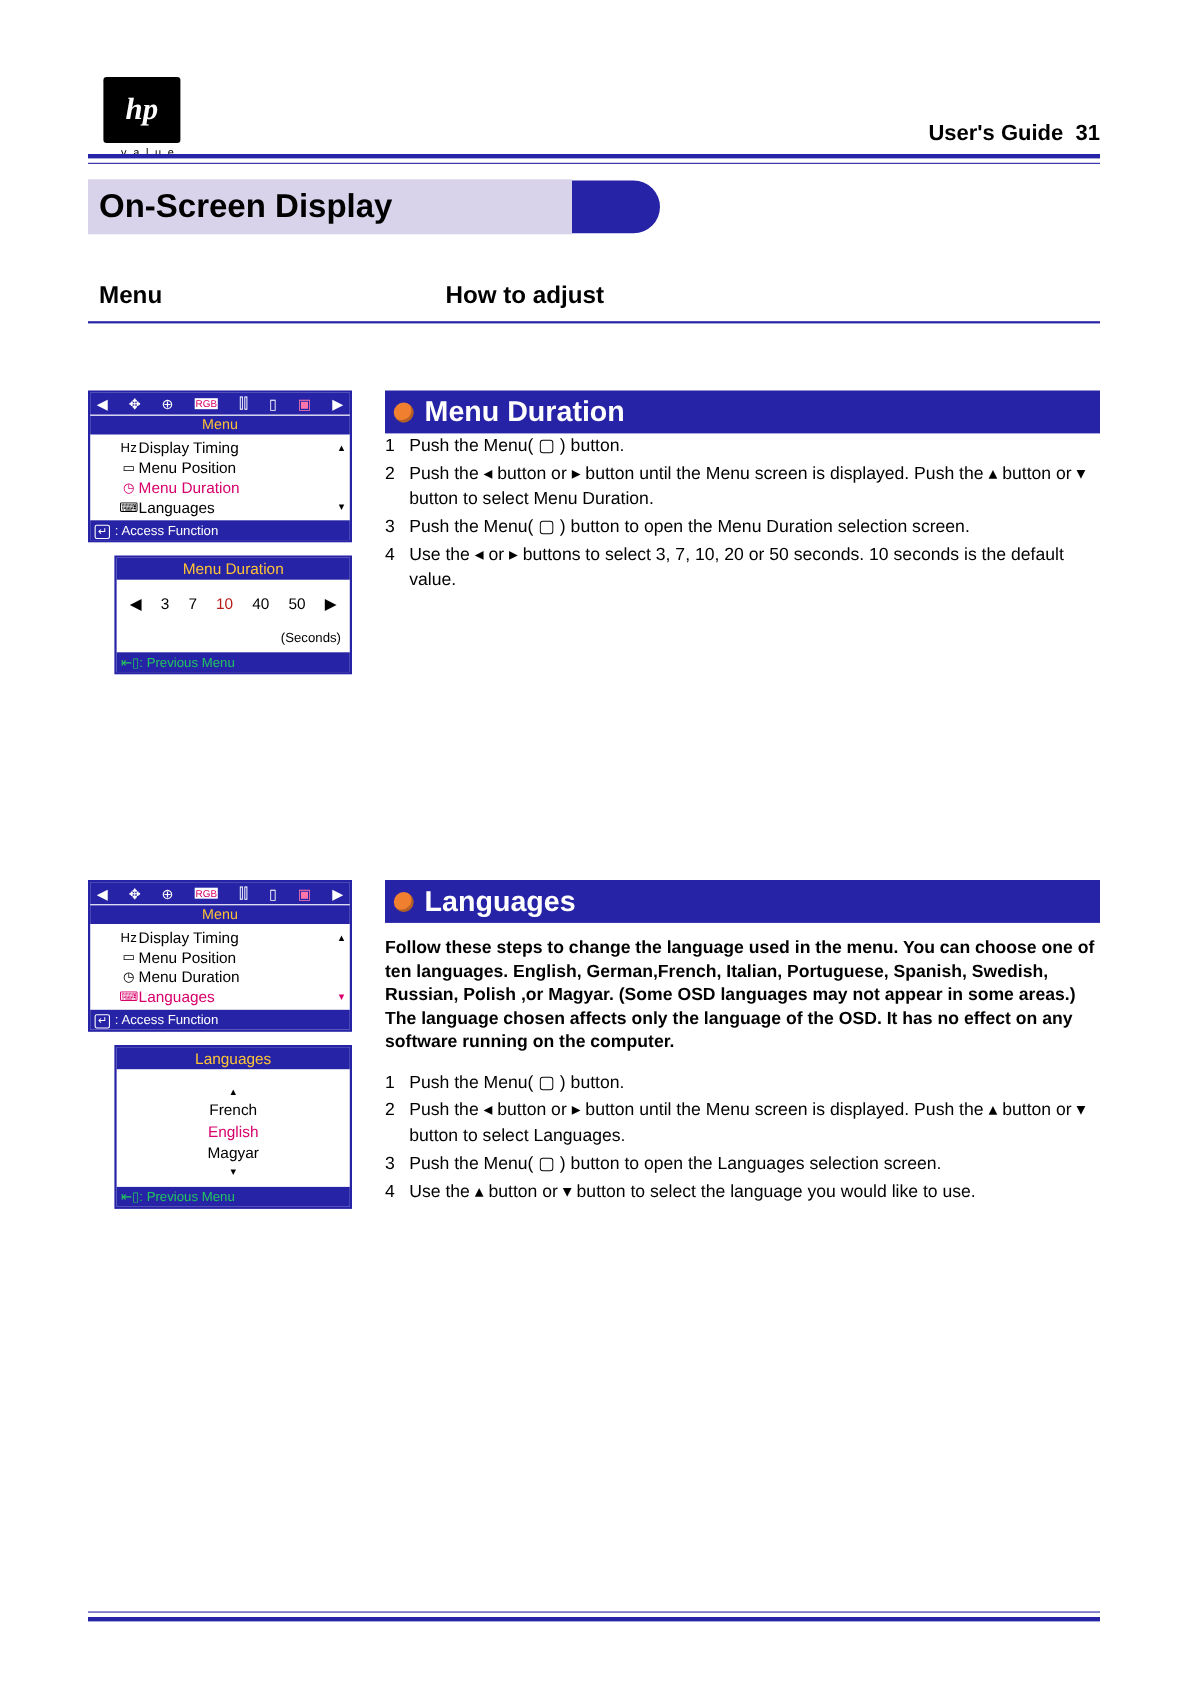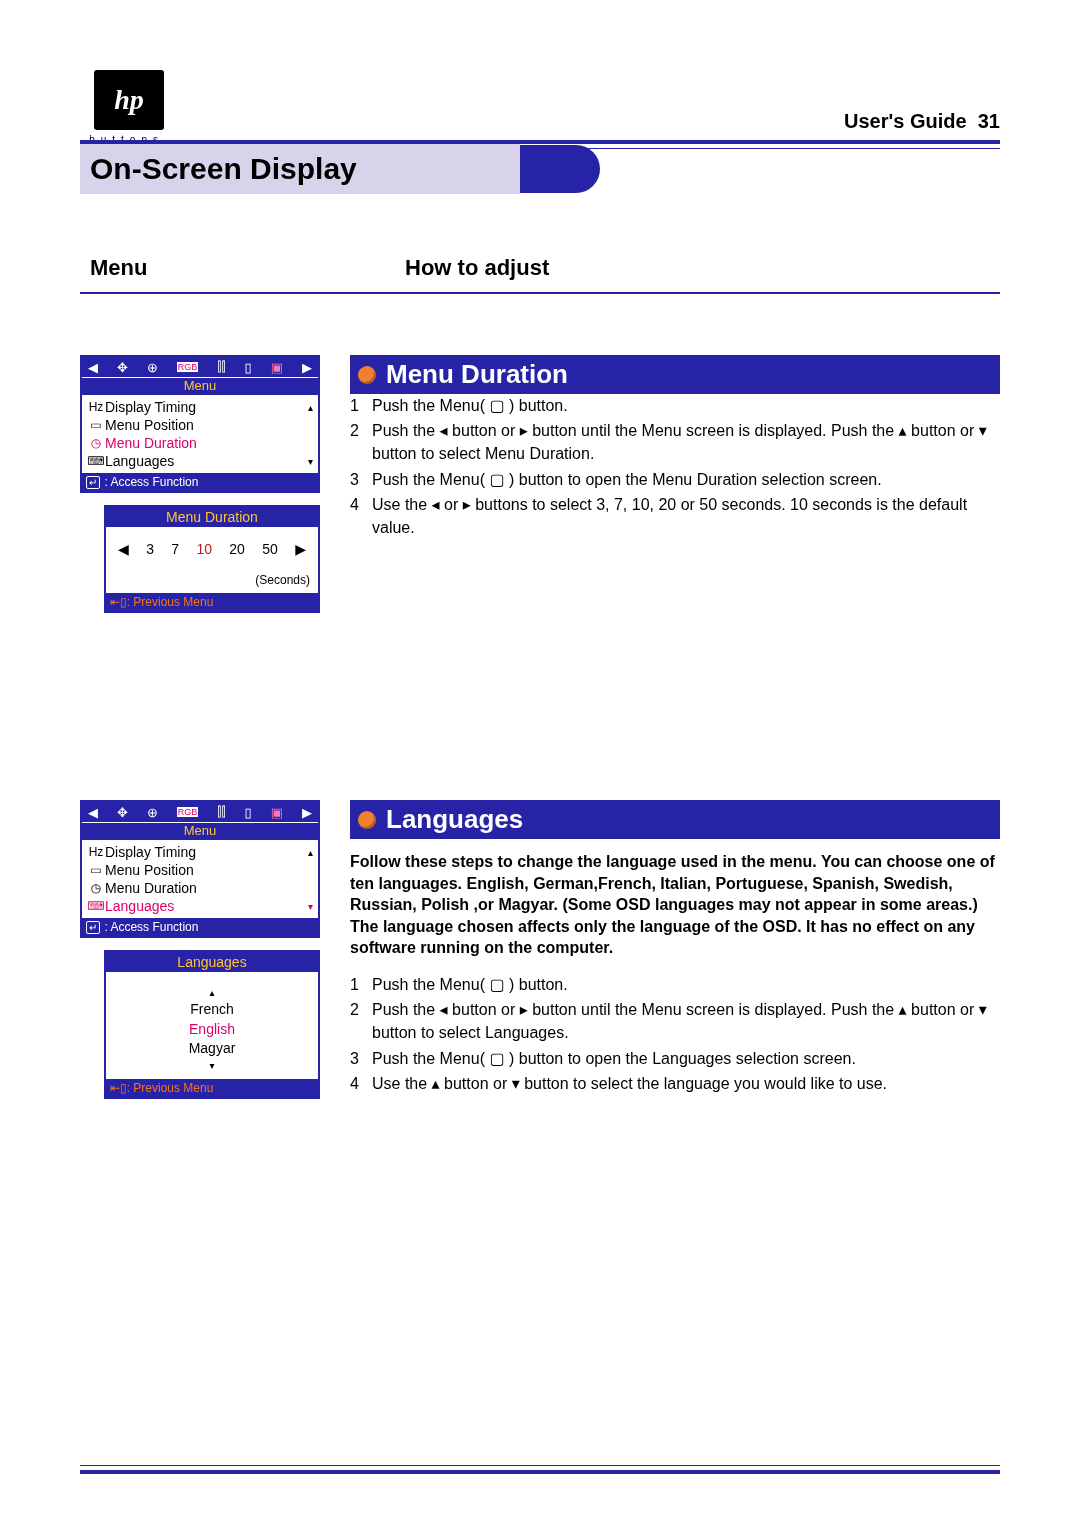--- a/index.html
+++ b/index.html
@@ -4,68 +4,68 @@
 <style>
   html,body{margin:0;padding:0;background:#fff;font-family:Arial,Helvetica,sans-serif;color:#000;}
   .page{width:1080px;height:1528px;position:relative;box-sizing:border-box;padding:70px 80px 60px 80px;}
   .brand{display:flex;flex-direction:column;align-items:flex-end;width:84px;margin-bottom:10px;}
   .brand-box{width:70px;height:60px;background:#000;display:flex;align-items:center;justify-content:center;border-radius:3px;}
   .brand-hp{color:#fff;font-style:italic;font-weight:bold;font-size:28px;font-family:Times,serif;}
   .brand-invent{letter-spacing:6px;font-size:10px;color:#000;margin-top:4px;}
   .header-right{position:absolute;top:110px;right:80px;font-weight:bold;font-size:20px;}
   .hr1{position:absolute;left:80px;right:80px;top:140px;border-top:4px solid #2723a6;}
   .hr1b{position:absolute;left:80px;right:80px;top:148px;border-top:1px solid #2723a6;}
-  .title-bar{position:absolute;left:80px;top:144px;display:flex;align-items:center;width:520px;}
+  .title-bar{position:absolute;left:80px;top:163px;display:flex;align-items:center;width:520px;}
   .title-bar .ttl{background:#d8d3ea;padding:8px 18px 8px 10px;font-size:30px;font-weight:bold;flex:1;}
   .title-bar .endcap{width:80px;height:48px;background:#2723a6;border-top-right-radius:24px;border-bottom-right-radius:24px;}
   .colhead{position:absolute;top:255px;font-weight:bold;font-size:22px;}
   .hr2{position:absolute;left:80px;right:80px;top:292px;border-top:2px solid #2723a6;}
   .section-header{background:#2723a6;color:#fff;font-weight:bold;font-size:26px;padding:4px 8px;display:flex;align-items:center;}
   .dot{width:18px;height:18px;border-radius:50%;background:#f08030;margin-right:10px;box-shadow:inset -2px -2px 0 rgba(0,0,0,.25);}
   .right-col{position:absolute;left:350px;right:80px;}
   .intro{font-weight:bold;font-size:16px;line-height:1.35;margin:12px 0 14px 0;}
   .steps{font-size:16px;line-height:1.45;}
   .steps .row{display:flex;margin-bottom:2px;}
   .steps .num{width:22px;flex:none;}
   .steps .txt{flex:1;}
   
   .osd{position:absolute;width:236px;border:2px solid #2723a6;background:#fff;font-size:14px;}
   .osd .iconbar{background:#2723a6;color:#fff;display:flex;justify-content:space-between;align-items:center;padding:2px 6px;font-size:14px;}
   .osd .iconbar span{font-size:13px;}
   .osd .menu-label{background:#2723a6;color:#fec435;text-align:center;font-size:13px;padding:0 0 2px 0;border-top:1px solid #fff;}
   .osd .items{padding:3px 2px;}
   .osd .item{display:flex;align-items:center;padding:1px 3px;}
-  .osd .item .ico{width:18px;text-align:center;font-size:12px;}
+  .osd .item .ico{width:18px;text-align:center;font-size:12px;margin-left:21px;}
   .osd .item.active{color:#d8006b;}
   .osd .footer{background:#2723a6;color:#fff;font-size:12px;padding:2px 4px;}
   .osd .footer .entersym{border:1px solid #fff;border-radius:2px;padding:0 2px;font-size:10px;margin-right:4px;}
   .osd2{position:absolute;width:212px;border:2px solid #2723a6;background:#fff;font-size:14px;}
   .osd2 .head{background:#2723a6;color:#fec435;text-align:center;padding:2px 0;}
   .osd2 .body{padding:14px 8px 6px 8px;}
   .osd2 .durrow{display:flex;justify-content:space-between;align-items:center;}
   .osd2 .durrow span{padding:0 4px;}
   .osd2 .durrow .active{color:#b91c1c;}
   .osd2 .sec{font-size:12px;text-align:right;margin-top:16px;}
-  .osd2 .footer{background:#2723a6;color:#f97316;font-size:12px;padding:2px 4px;}
+  .osd2 .footer{background:#2723a6;color:#22c55e;font-size:12px;padding:2px 4px;}
   .osd2 .langlist{text-align:center;line-height:1.4;}
   .osd2 .langlist .active{color:#d8006b;}
   .osd2 .langlist .tri{font-size:10px;}
   .hrf1{position:absolute;left:80px;right:80px;bottom:62px;border-top:1px solid #2723a6;}
   .hrf2{position:absolute;left:80px;right:80px;bottom:54px;border-top:4px solid #2723a6;}
   .triud{display:inline-block;font-size:10px;margin-left:auto;}
 </style>
 </head>
 <body>
 
 <div class="page">
   <div class="brand">
     <div class="brand-box">
         <span class="brand-hp">hp</span>
       </div>
-    <span class="brand-invent">buttons</span>
+    <span class="brand-invent">value</span>
   </div>
   <div class="header-right">
     <span>User's Guide</span>&nbsp;&nbsp;<span>31</span>
   </div>
   <div class="hr1"></div>
     <div class="hr1b"></div>
 
   <div class="title-bar">
     <div class="ttl"><span>On-Screen Display</span></div>
     <div class="endcap"></div>
@@ -136,21 +136,21 @@
   </div>
 
   <div class="osd2" style="left:104px;top:505px;">
     <div class="head">Menu Duration</div>
     <div class="body">
       <div class="durrow">
         <span>◀</span>
         <span>3</span>
         <span>7</span>
         <span class="active">10</span>
-        <span>20</span>
+        <span>40</span>
         <span>50</span>
         <span>▶</span>
       </div>
       <div class="sec">(Seconds)</div>
     </div>
     <div class="footer"><span class="entersym">⇤▯</span><span>: Previous Menu</span></div>
   </div>
 
   <div class="right-col" style="top:800px;">
     <div class="section-header">

